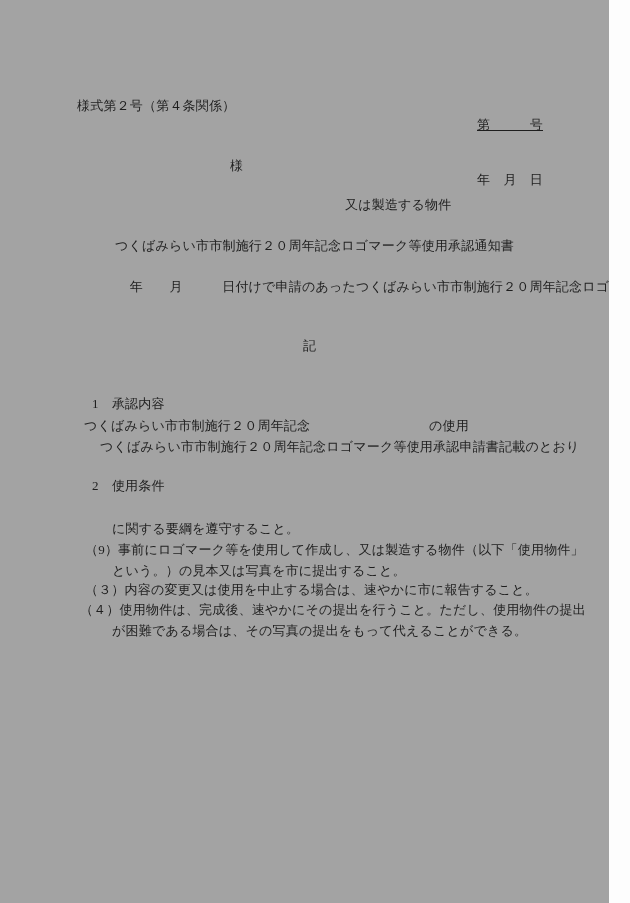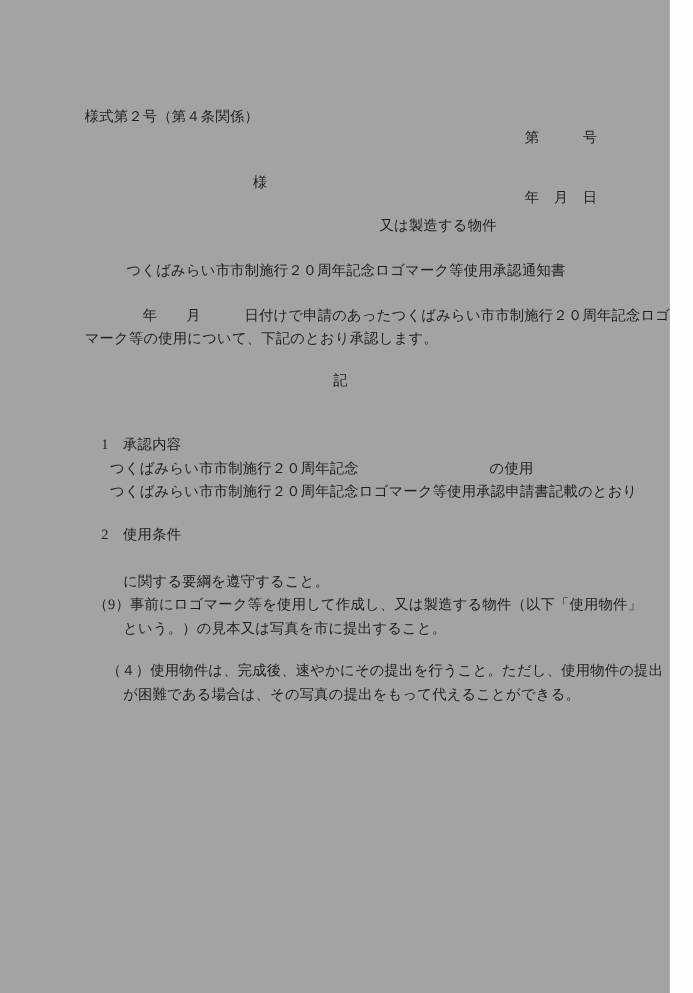--- a/index.html
+++ b/index.html
@@ -18,61 +18,61 @@
     color: #1e1e1e;
   }
   .ln {
     position: absolute;
     white-space: pre;
     line-height: 1;
     letter-spacing: 0.2px;
   }
   
   .l-form     { left: 77px;  top: 99px;  }
-  .l-docno    { left: 477px; top: 118px; }
+  .l-docno    { left: 477px; top: 118px; text-decoration: underline; }
   .l-date     { left: 477px; top: 140px; margin-top: 33px; }
   .l-addr     { left: 230px; top: 159px; }
   .l-mayor    { left: 345px; top: 198px; }
   
   .l-title    { left: 115px; top: 239px; text-align: center; }
   .l-body1    { left: 77px;  top: 280px; }
   .l-body2    { left: 77px;  top: 301px; }
   .l-ki       { left: 303px; top: 339px; }
   
   .l-s1h      { left: 92px;  top: 397px; }
-  .l-s1a      { left: 100px; top: 419px; }
+  .l-s1a      { left: 84px; top: 419px; }
   .l-s1b      { left: 100px; top: 440px; }
   
   .l-s2h      { left: 92px;  top: 479px; }
   .l-c1a      { left: 85px;  top: 501px; }
   .l-c1b      { left: 112px; top: 522px; }
   .l-c2a      { left: 85px;  top: 543px; }
   .l-c2b      { left: 112px; top: 564px; }
   .l-c3a      { left: 85px;  top: 583px; }
-  .l-c4a      { left: 97px;  top: 603px; font-family: Liberation Serif, serif; }
+  .l-c4a      { left: 80px;  top: 603px; font-family: Liberation Serif, serif; }
   .l-c4b      { left: 112px; top: 624px; }
 </style>
 </head>
 <body>
 
 <div class="page">
   <div class="ln l-form">様式第２号（第４条関係）</div>
   <div class="ln l-docno">第　　　号</div>
   <div class="ln l-date">年　月　日</div>
   <div class="ln l-addr">様</div>
   <div class="ln l-mayor">又は製造する物件</div>
 
   <div class="ln l-title">つくばみらい市市制施行２０周年記念ロゴマーク等使用承認通知書</div>
   <div class="ln l-body1">　　　　年　　月　　　日付けで申請のあったつくばみらい市市制施行２０周年記念ロゴ</div>
-  <div class="ln l-body2">マーク等の使用について、下記のとおり承認します。</div>
   <div class="ln l-ki">記</div>
 
   <div class="ln l-s1h">1　承認内容</div>
   <div class="ln l-s1a">つくばみらい市市制施行２０周年記念　　　　　　　　　の使用</div>
   <div class="ln l-s1b">つくばみらい市市制施行２０周年記念ロゴマーク等使用承認申請書記載のとおり</div>
 
   <div class="ln l-s2h">2　使用条件</div>
   <div class="ln l-c1b">に関する要綱を遵守すること。</div>
   <div class="ln l-c2a">（9）事前にロゴマーク等を使用して作成し、又は製造する物件（以下「使用物件」</div>
   <div class="ln l-c2b">という。）の見本又は写真を市に提出すること。</div>
+  <div class="ln l-c3a">（３）内容の変更又は使用を中止する場合は、速やかに市に報告すること。</div>
   <div class="ln l-c4a">（４）使用物件は、完成後、速やかにその提出を行うこと。ただし、使用物件の提出</div>
   <div class="ln l-c4b">が困難である場合は、その写真の提出をもって代えることができる。</div>
 </div>
 
 </body></html>

